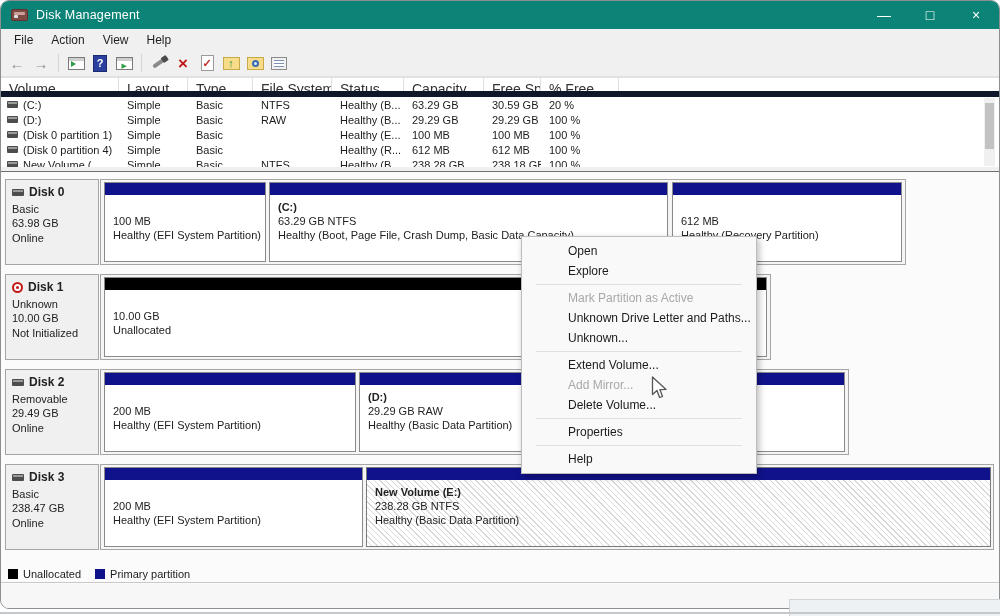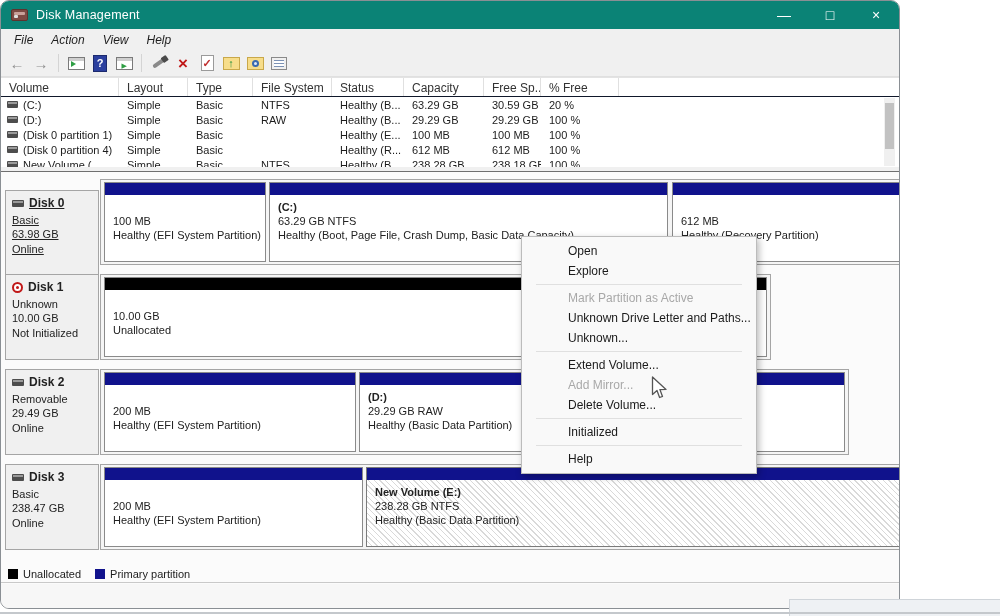--- a/index.html
+++ b/index.html
@@ -1,37 +1,37 @@
 <!DOCTYPE html>
 <html><head>
 <meta charset="utf-8">
 <style>
   * { margin:0; padding:0; box-sizing:border-box; }
   html,body { width:1000px; height:616px; font-family:"Liberation Sans", sans-serif; background:#ffffff; }
   #stage { position:relative; width:1000px; height:616px; overflow:hidden; background:#ffffff; }
 
   
-  .window { position:absolute; left:0; top:0; width:900px; height:609px;
+  .window { position:absolute; left:0; top:0; width:1000px; height:609px;
             background:#fbfbfb; border-radius:9px; overflow:hidden;
             border:1px solid #8a8f94; }
   .titlebar { position:absolute; left:0; top:0; width:100%; height:28px; background:#0b8376;
               display:flex; align-items:center; color:#ffffff; }
   .title-icon { width:17px; height:12px; margin-left:10px; background:#7d4a44;
                 border-radius:2px; position:relative; border:1px solid #5e332e; }
   .title-icon:before { content:""; position:absolute; left:2px; top:2px; right:2px; height:3px; background:#c9a09a; border-radius:1px;}
   .title-icon:after  { content:""; position:absolute; left:2px; bottom:2px; width:4px; height:3px; background:#e0e0e0; border-radius:1px;}
   .title-text { font-size:12.5px; margin-left:8px; letter-spacing:.2px; }
   .win-controls { margin-left:auto; display:flex; height:100%; }
   .win-btn { width:46px; height:100%; display:flex; align-items:center; justify-content:center;
              font-size:14px; color:#ffffff; }
   .win-btn.close { border-top-right-radius:9px; }
 
   .menubar { position:absolute; left:0; top:28px; width:100%; height:21px; background:#f0f0f0;
              display:flex; align-items:center; font-size:12px; color:#1f1f1f; padding-left:4px; }
-  .menu-item { padding:7px 9px;font-style:italic; }
+  .menu-item { padding:7px 9px; }
 
   .toolbar { position:absolute; left:0; top:49px; width:100%; height:27px; background:#f0f0f0;
              display:flex; align-items:center; padding-left:4px; border-bottom:1px solid #e0e0e0; }
   .tbtn { width:24px; height:22px; display:flex; align-items:center; justify-content:center; }
   .tsep { width:1px; height:18px; background:#d4d4d4; margin:0 5px; }
   .arrow-glyph { font-size:15px; font-weight:bold; color:#8f8f8f; }
   .mini-win { width:17px; height:13px; background:#ffffff; border:1px solid #7a7a7a; position:relative; }
   .mini-win:before { content:""; position:absolute; left:0; top:0; right:0; height:3px; background:#cfcfcf; }
   .mini-win .green-dot { position:absolute; left:2px; bottom:2px; width:0; height:0;
       border-left:5px solid #2f9e44; border-top:3px solid transparent; border-bottom:3px solid transparent; }
@@ -46,22 +46,22 @@
   .folder-ic { width:17px; height:13px; background:#f7dd8a; border:1px solid #c9a84a; position:relative;
                display:flex; align-items:center; justify-content:center; }
   .folder-ic .up { color:#1e8f3a; font-weight:bold; font-size:11px; line-height:11px; }
   .folder-ic .lens { width:7px; height:7px; border:2px solid #3a6ab0; border-radius:50%; background:#dfe9f7; }
   .list-ic { width:16px; height:13px; background:#ffffff; border:1px solid #8a8a8a; padding:2px;
              background-image:repeating-linear-gradient(180deg,#ffffff 0 2px,#7c92b5 2px 3px); background-clip:content-box; }
 
   
   .vol-table { position:absolute; left:0; top:76px; width:100%; height:90px; background:#ffffff;
                border-top:1px solid #e3e3e3; overflow:hidden; }
-  .thead { display:flex; height:19px; font-size:12px; color:#333333; background:#ffffff;
-           border-bottom:1px solid #0f172a; }
+  .thead { display:flex; height:19px; font-size:14px; color:#333333; background:#ffffff;
+           border-bottom:6px solid #0f172a; }
   .th { border-right:1px solid #e0e0e0; padding:3px 0 0 8px; overflow:hidden; white-space:nowrap; }
   .tw0{width:118px}.tw1{width:69px}.tw2{width:65px}.tw3{width:79px}.tw4{width:72px}.tw5{width:80px}.tw6{width:57px}.tw7{width:78px}
   .th.fill { flex:1; border-right:none; }
   .trow { display:flex; height:15px; font-size:11px; color:#1c1c1c; align-items:center; }
   .td { padding-left:8px; overflow:hidden; white-space:nowrap; }
   .td.vol { display:flex; align-items:center; gap:5px; padding-left:6px; }
   .vol-ic { width:11px; height:7px; background:#4d4d4d; border-radius:1px; flex:none; position:relative; }
   .vol-ic:before { content:""; position:absolute; left:1px; top:1px; right:1px; height:2px; background:#9a9a9a; }
   .vscroll { position:absolute; right:4px; top:20px; width:11px; height:68px; background:#f0f0f0; }
   .vthumb { position:absolute; left:1px; right:1px; top:5px; height:46px; background:#c2c2c2; }
@@ -264,21 +264,21 @@
 
       <div class="vscroll">
         <div class="vthumb"></div>
       </div>
     </div>
 
     <div class="mid-gap"></div>
 
     <div class="disk-area">
 
-      <div class="disk-label" style="top:17px;text-decoration:underline;">
+      <div class="disk-label" style="top:6px;">
         <div class="disk-name">
             <span class="disk-ic"></span>
             <span>Disk 0</span>
           </div>
         <div>Basic</div>
         <div>63.98 GB</div>
         <div>Online</div>
       </div>
       <div class="band" style="left:99px; top:6px; width:806px;">
         <div class="part" style="left:3px; width:162px;">
@@ -405,21 +405,21 @@
     <div class="ctx-item">Explore</div>
     <div class="ctx-sep"></div>
     <div class="ctx-item disabled">Mark Partition as Active</div>
     <div class="ctx-item">Unknown Drive Letter and Paths...</div>
     <div class="ctx-item">Unknown...</div>
     <div class="ctx-sep"></div>
     <div class="ctx-item">Extend Volume...</div>
     <div class="ctx-item disabled">Add Mirror...</div>
     <div class="ctx-item">Delete Volume...</div>
     <div class="ctx-sep"></div>
-    <div class="ctx-item">Initialized</div>
+    <div class="ctx-item">Properties</div>
     <div class="ctx-sep"></div>
     <div class="ctx-item">Help</div>
   </div>
 
   <div class="cursor">
     <svg width="18" height="26" viewBox="0 0 18 26">
       <path d="M1.5 1 L1.5 18.5 L6 14.5 L8.6 21.5 L11.5 20.4 L8.9 13.6 L15 13.4 Z" fill="#ffffff" stroke="#555555" stroke-width="1.3" stroke-linejoin="round"></path>
     </svg>
   </div>
 

